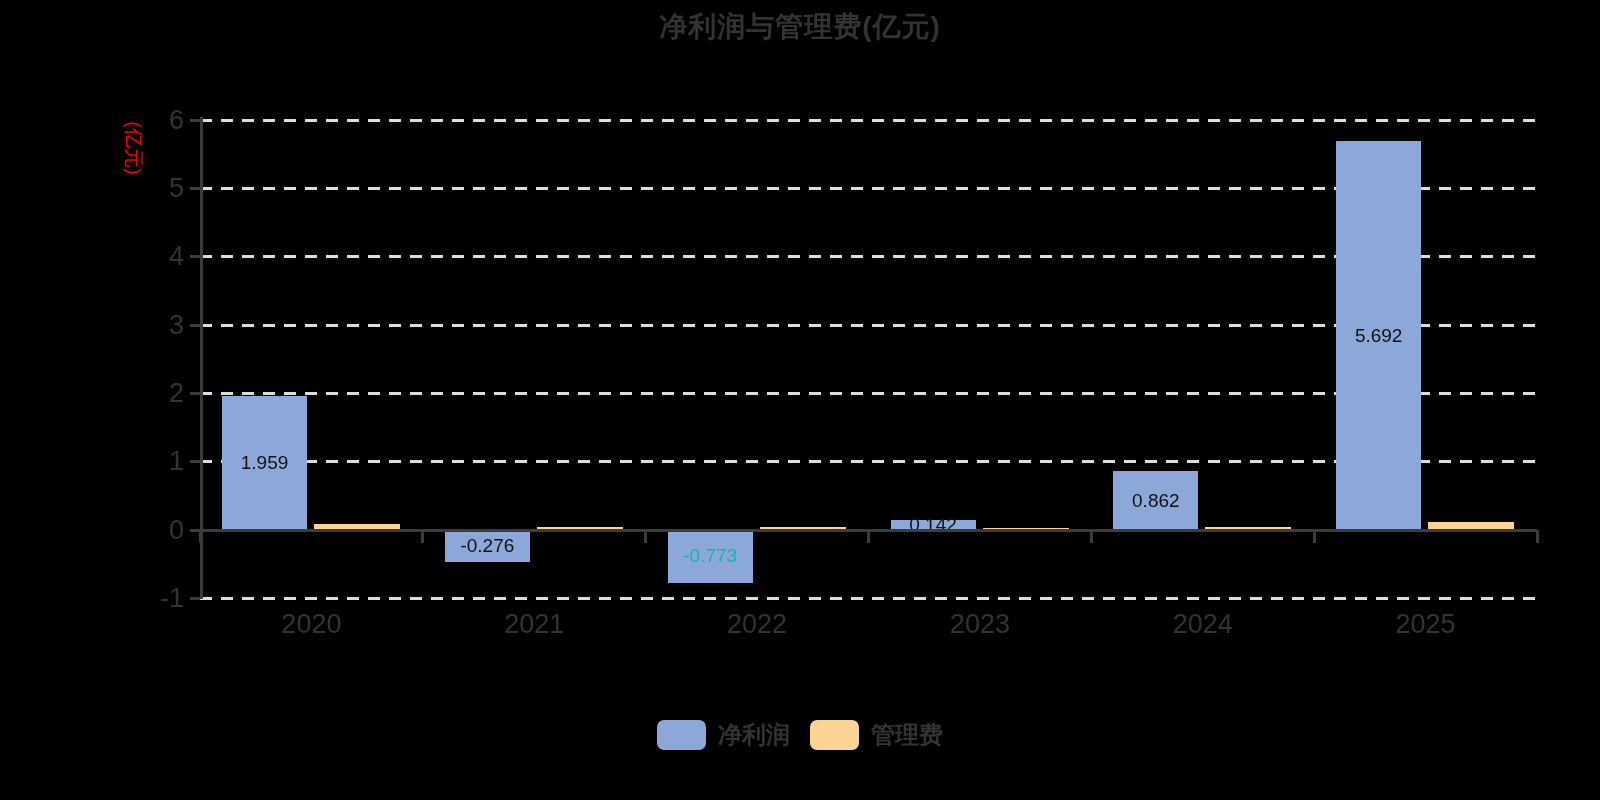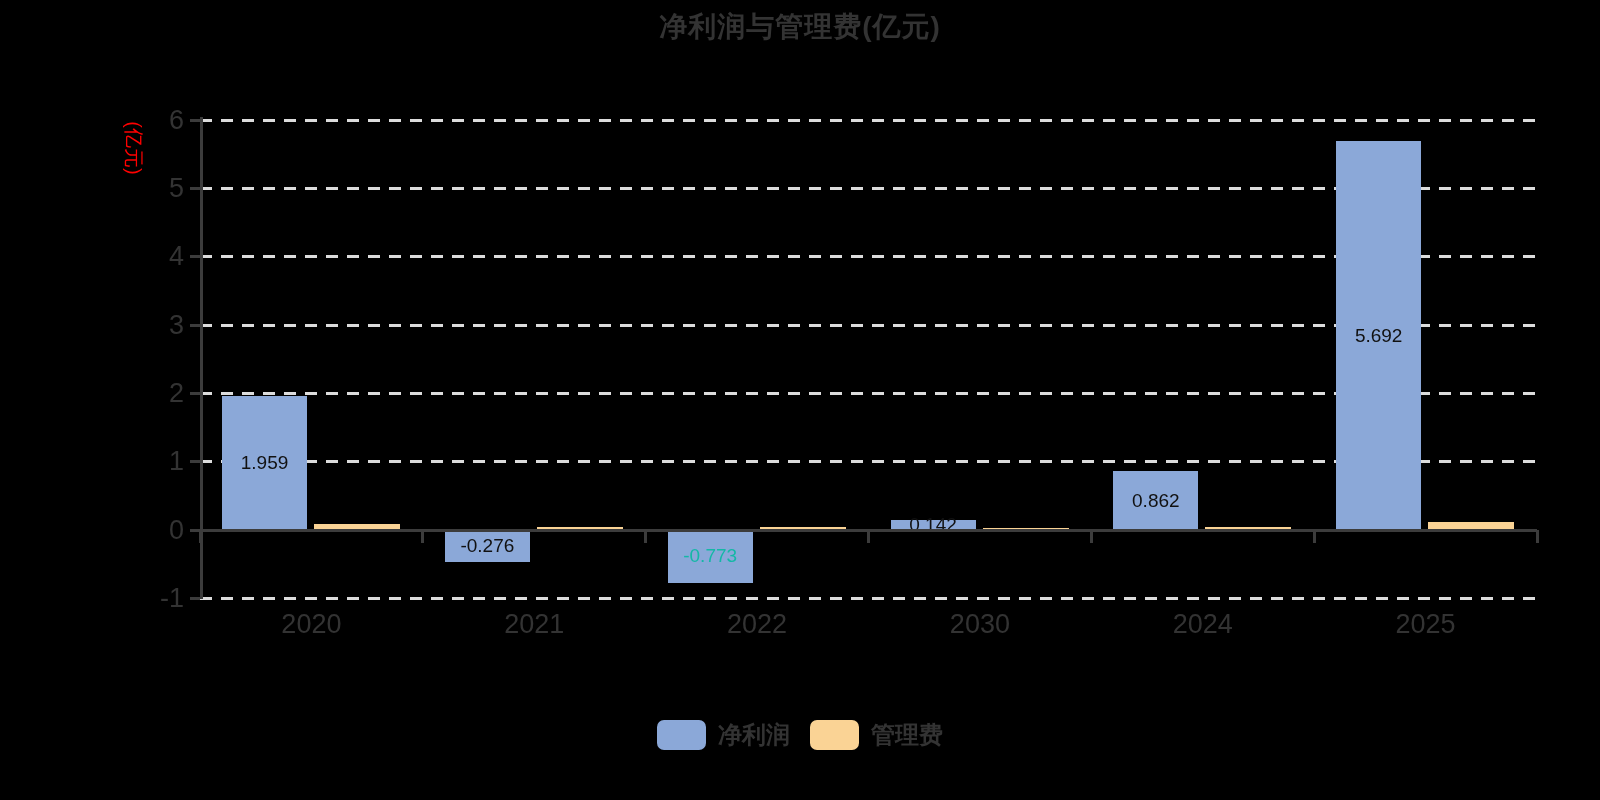--- a/index.html
+++ b/index.html
@@ -106,21 +106,21 @@
       <div class="tick" style="left: 198.5px; width: 3px; top: 530px; height: 13px; background: rgb(60, 60, 60);"></div>
       <div class="tick" style="left: 421.333px; width: 3px; top: 530px; height: 13px; background: rgb(60, 60, 60);"></div>
       <div class="tick" style="left: 644.167px; width: 3px; top: 530px; height: 13px; background: rgb(60, 60, 60);"></div>
       <div class="tick" style="left: 867px; width: 3px; top: 530px; height: 13px; background: rgb(60, 60, 60);"></div>
       <div class="tick" style="left: 1089.83px; width: 3px; top: 530px; height: 13px; background: rgb(60, 60, 60);"></div>
       <div class="tick" style="left: 1312.67px; width: 3px; top: 530px; height: 13px; background: rgb(60, 60, 60);"></div>
       <div class="tick" style="left: 1535.5px; width: 3px; top: 530px; height: 13px; background: rgb(60, 60, 60);"></div>
       <div class="xtick-label" style="left: 241.417px; top: 611px; color: rgb(51, 51, 51);">2020</div>
       <div class="xtick-label" style="left: 464.25px; top: 611px; color: rgb(51, 51, 51);">2021</div>
       <div class="xtick-label" style="left: 687.083px; top: 611px; color: rgb(51, 51, 51);">2022</div>
-      <div class="xtick-label" style="left: 909.917px; top: 611px; color: rgb(51, 51, 51);">2030</div>
+      <div class="xtick-label" style="left: 909.917px; top: 611px; color: rgb(51, 51, 51);">2023</div>
       <div class="xtick-label" style="left: 1132.75px; top: 611px; color: rgb(51, 51, 51);">2024</div>
       <div class="xtick-label" style="left: 1355.58px; top: 611px; color: rgb(51, 51, 51);">2025</div>
     </div>
   <div class="legend" id="legend">
       <div class="legend-item">
         <span class="legend-swatch" style="background: rgb(139, 168, 216);"></span>
         <span class="legend-label" style="color: rgb(51, 51, 51);">净利润</span>
       </div>
       <div class="legend-item">
         <span class="legend-swatch" style="background: rgb(250, 211, 149);"></span>

